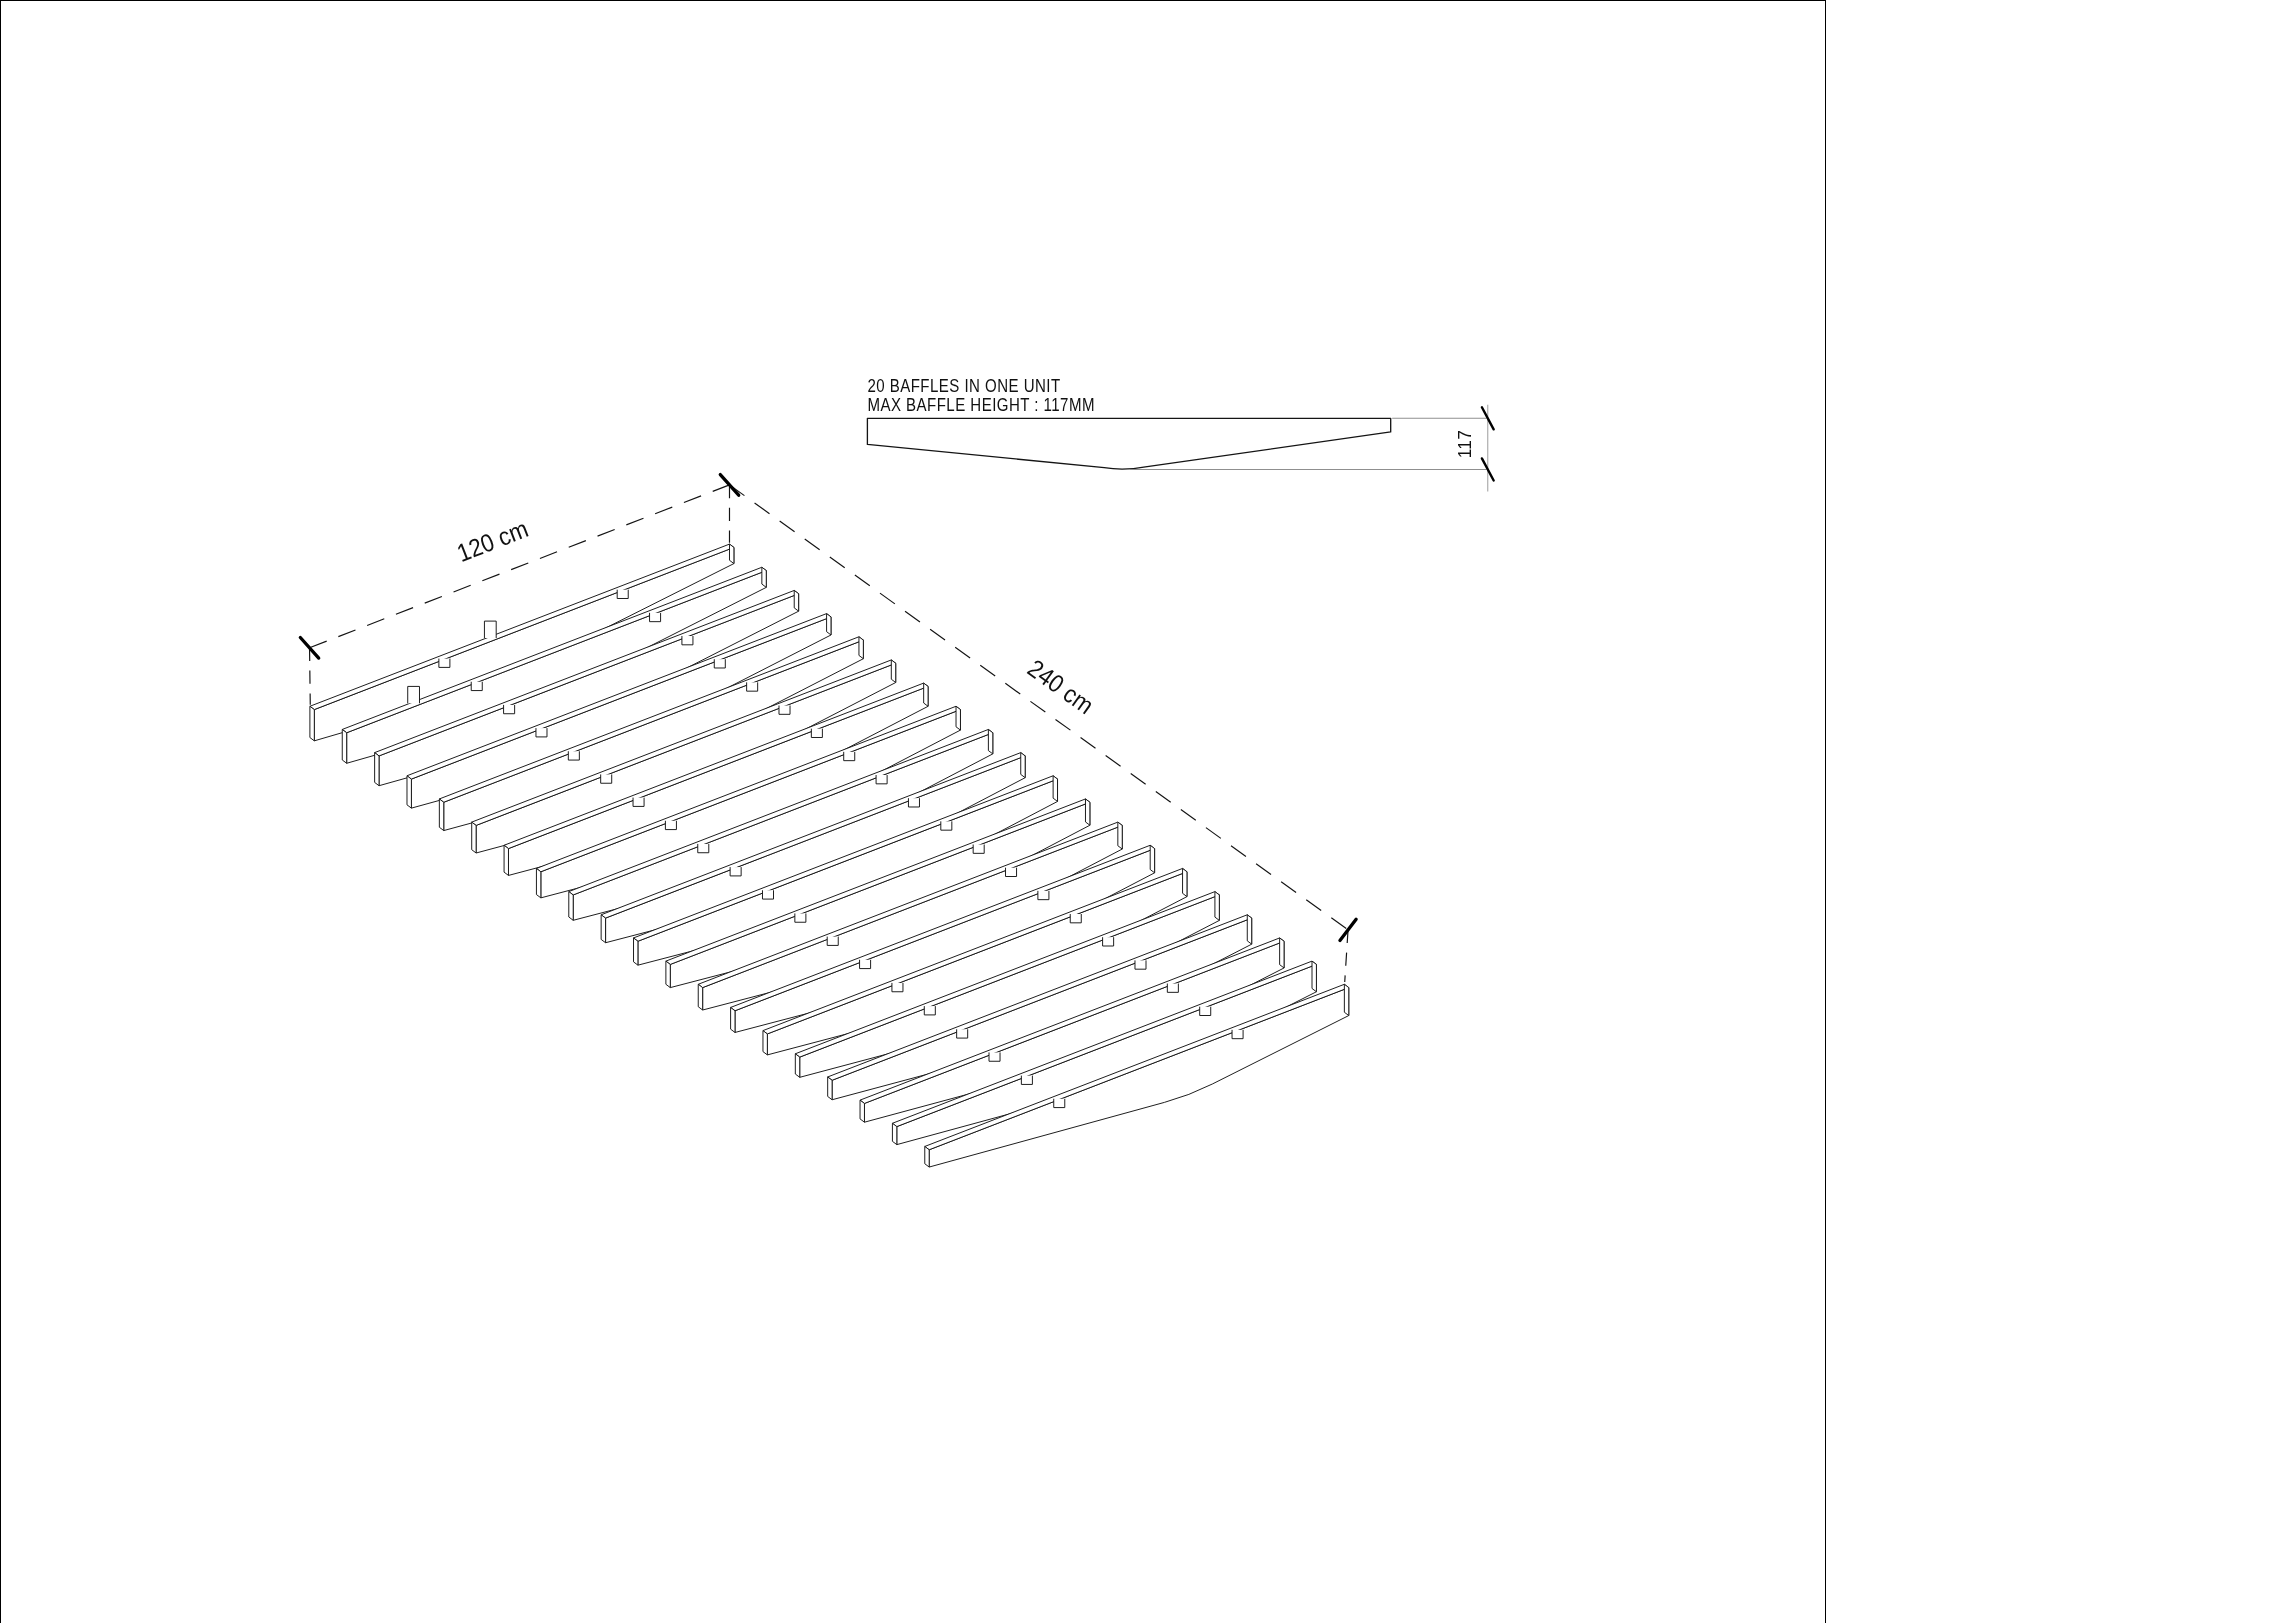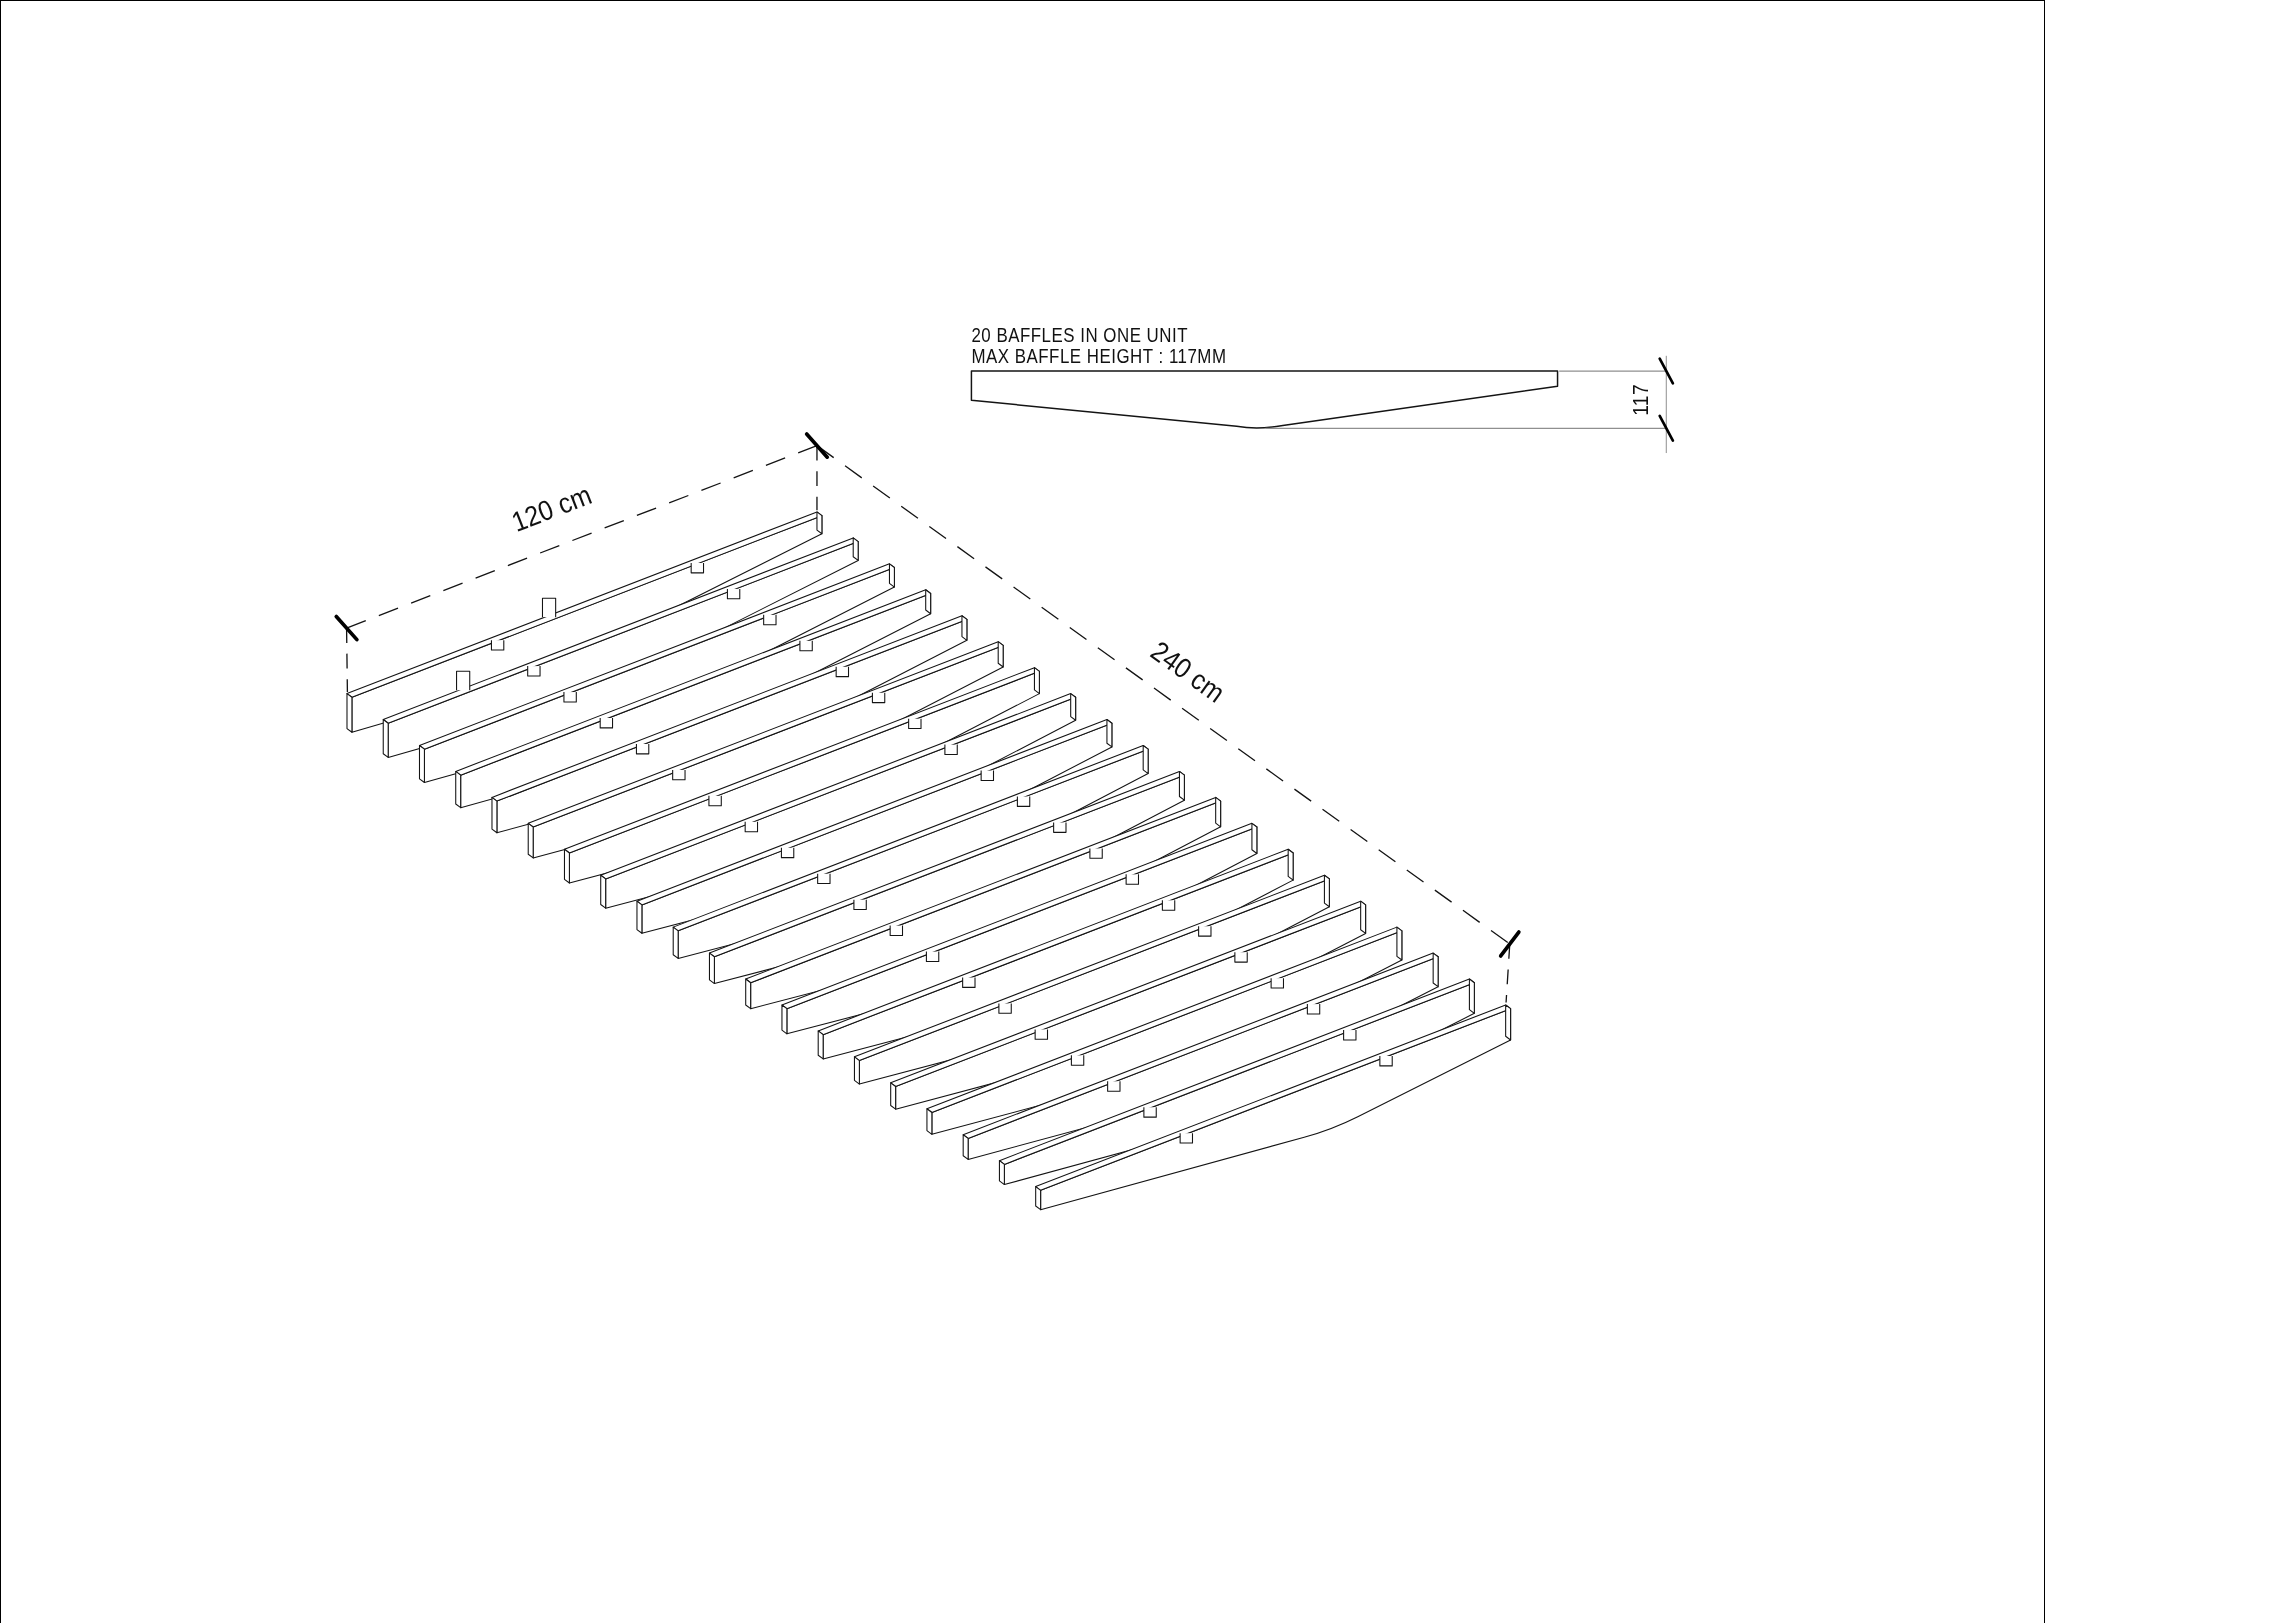--- a/index.html
+++ b/index.html
@@ -1,17 +1,17 @@
 <!DOCTYPE html>
 <html style="font-size:7.4px"><head>
 <meta charset="utf-8">
 <style>
   html,body{margin:0;padding:0;background:#fff;width:2295px;height:1623px;overflow:hidden;}
   .sheet{
-    position:relative;width:2045px;height:1623px;box-sizing:border-box;background:#fff;
+    position:relative;width:1826px;height:1623px;box-sizing:border-box;background:#fff;
     border-top:1.9px solid #000;border-left:1.9px solid #000;border-right:1.9px solid #000;
   }
   svg{display:block;width:100%;height:100%;}
   text{font-family:"Liberation Sans",sans-serif;fill:#111;}
   .note{font-size:50px;letter-spacing:1.5px;}
   .dimlabel{font-size:68px;}
   .dim117{font-size:52px;letter-spacing:1px;}
   path,line,polyline{vector-effect:none;}
 </style>
 </head>

